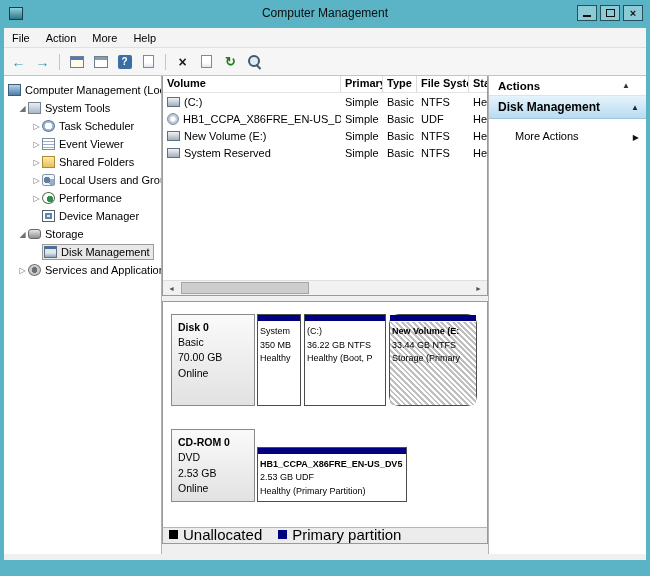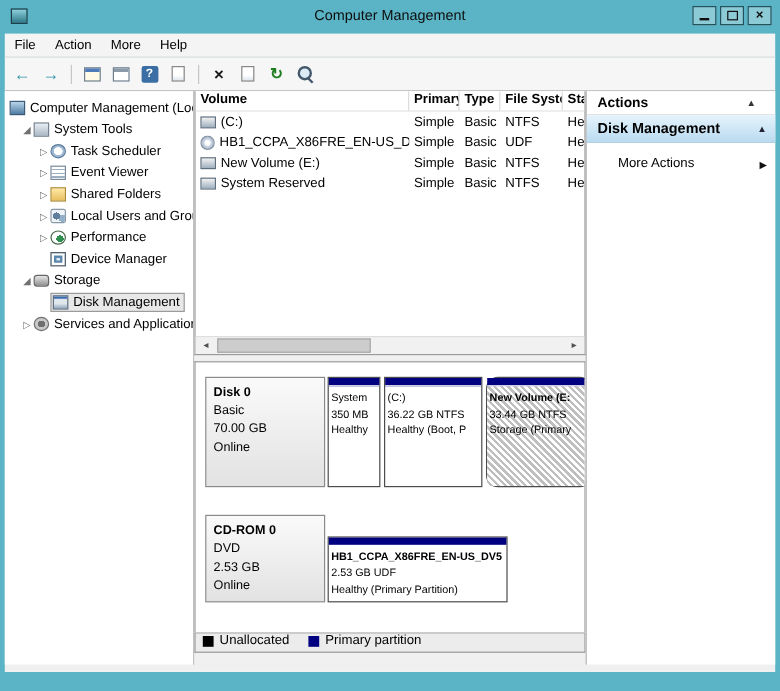--- a/index.html
+++ b/index.html
@@ -72,31 +72,31 @@
   .iv-cd { width:12px; height:12px; flex:none; border-radius:50%; border:1px solid #8593a3; background:radial-gradient(#fff 2px, #cdd6e4 3px, #9fb0c4 6px); }
   .hscroll { position:absolute; left:0; right:0; bottom:0; height:15px; background:#f1f1f1; border-top:1px solid #dedede; display:flex; align-items:stretch; }
   .sb-btn { width:17px; font-size:7px; color:#505050; display:flex; align-items:center; justify-content:center; background:#f1f1f1; }
   .sb-track { flex:1; position:relative; }
   .sb-thumb { position:absolute; left:1px; top:1px; width:44%; height:12px; background:#cdcdcd; border:1px solid #a6a6a6; }
 
   
   .splitter { height:5px; flex:none; background:#f0f0f0; }
   .disk-view { flex:1; background:#fff; border:1px solid #9a9a9a; border-bottom:none; padding:12px 8px 0 8px; overflow:hidden; }
   .disk-group { display:flex; align-items:stretch; margin-bottom:14px; }
-  .disk-label { width:100px; flex:none; border:1px solid #8a8a8a; background:linear-gradient(#fafafa,#e2e2e2); padding:5px 6px; line-height:1.45; font-size:10.5px; }
+  .disk-label { width:84px; flex:none; border:1px solid #8a8a8a; background:linear-gradient(#fafafa,#e2e2e2); padding:5px 6px; line-height:1.45; font-size:10.5px; }
   .dl-name { font-weight:bold; }
   .partitions { display:flex; gap:3px; margin-left:2px; }
   .part { border:1px solid #4c4c4c; display:flex; flex-direction:column; background:#fff; }
   .part-stripe { height:7px; flex:none; background:#000080; border-bottom:1px solid #fff; }
   .part-body { flex:1; padding:3px 2px; font-size:9px; line-height:1.5; white-space:nowrap; overflow:hidden; }
   .part.selected .part-body { background:repeating-linear-gradient(45deg, #ffffff 0 2px, #bfbfbf 2px 4px); }
   .pb-bold { font-weight:bold; }
 
   
-  .legend { height:17px; flex:none; background:#ececec; border:1px solid #9a9a9a; border-top:1px solid #b5b5b5; display:flex; align-items:flex-start; gap:16px; padding-left:6px; font-size:11px; }
+  .legend { height:17px; flex:none; background:#ececec; border:1px solid #9a9a9a; border-top:1px solid #b5b5b5; display:flex; align-items:flex-end; gap:16px; padding-left:6px; font-size:15px; }
   .lg-item { display:flex; align-items:center; gap:5px; }
   .lg-sq { width:9px; height:9px; display:inline-block; }
   .sq-black { background:#000000; } .sq-navy { background:#000080; }
 
   
   .actions-panel { width:158px; flex:none; background:#fff; border-left:1px solid #b2b2b2; }
   .ap-header { height:20px; display:flex; align-items:center; justify-content:space-between; padding:0 16px 0 9px; border-bottom:1px solid #e2e2e2; font-weight:bold; font-size:11.5px; }
   .ap-up { font-size:8px; color:#333; }
   .ap-selected { height:23px; display:flex; align-items:center; justify-content:space-between; padding:0 7px 0 9px; background:linear-gradient(#e5f3fc,#badbf0); border-bottom:1px solid #9cc6e0; font-weight:bold; font-size:12px; }
   .ap-collapse { font-size:8px; color:#223; }

